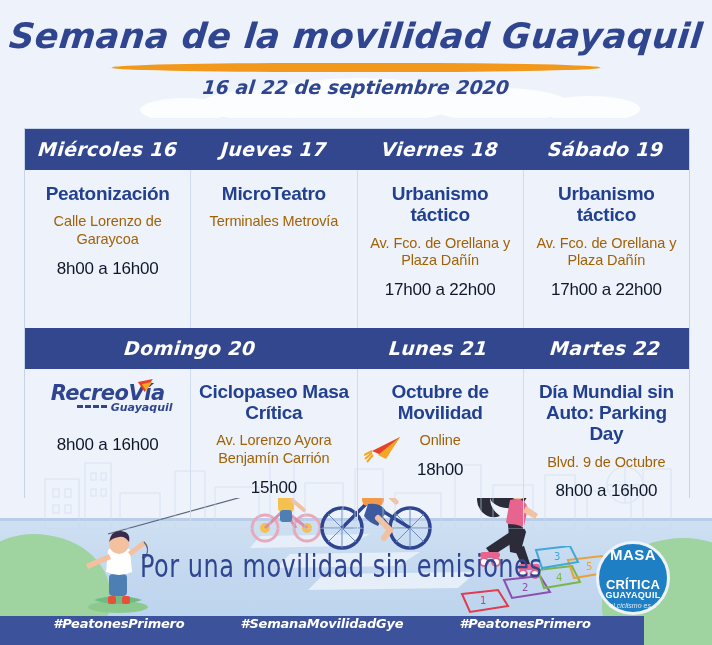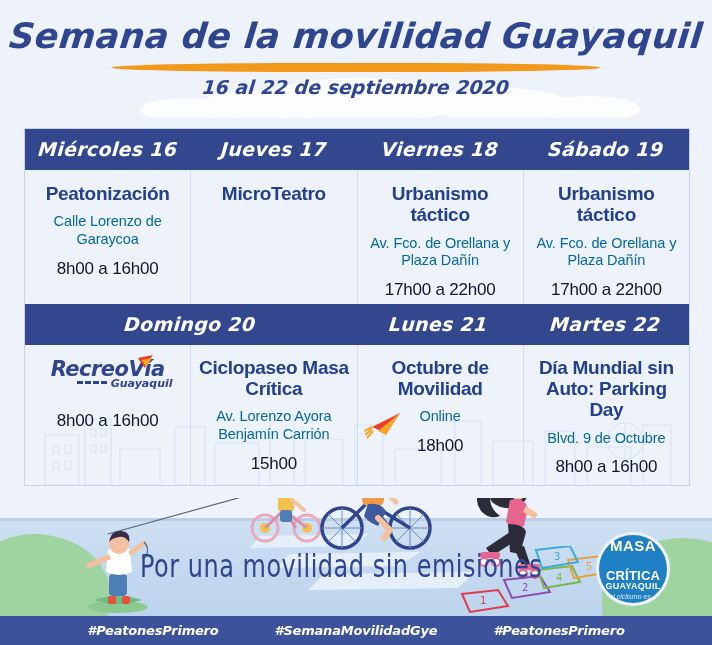--- a/index.html
+++ b/index.html
@@ -60,33 +60,33 @@
     flex:1;text-align:center;color:#ffffff;
     font-family:"DejaVu Sans",sans-serif;
     font-size:19px;font-weight:700;font-style:italic;
     padding:9px 2px 10px;letter-spacing:.3px;
     transform:skewX(-5deg);
   }
   .hdr-cell.wide{flex:2;}
 
   .body-row{display:flex;background:#eef3fb;position:relative;}
   .cell{
-    flex:1;text-align:center;padding:13px 6px 4px;
+    flex:1;text-align:center;padding:13px 6px 28px;
     border-right:1px solid #cfdcef;
     min-height:118px;box-sizing:border-box;
     position:relative;z-index:2;
   }
   .cell:last-child{border-right:none;}
   .cell .ev-title{
     color:#22408f;font-weight:700;font-size:19px;line-height:1.12;
     font-family:"Liberation Sans",sans-serif;
     margin-bottom:9px;letter-spacing:-.3px;
   }
   .cell .ev-place{
-    color:#0369a1;font-size:14.5px;line-height:1.22;font-weight:400;
+    color:#a16207;font-size:14.5px;line-height:1.22;font-weight:400;
     margin-bottom:10px;letter-spacing:-.1px;
   }
   .cell .ev-time{
     color:#0f172a;font-size:17px;font-weight:400;letter-spacing:-.2px;
   }
   .row2 .cell{min-height:140px;padding-top:12px;}
 
   
   .recreo{
     position:relative;height:50px;margin-bottom:4px;
@@ -143,31 +143,31 @@
   }
   .tagline{
     position:absolute;left:140px;top:54px;
     font-family:"DejaVu Sans",sans-serif;
     font-size:24px;font-weight:400;color:#2f4590;
     letter-spacing:.5px;
     transform:scaleY(1.35);
     transform-origin:left center;
   }
   .bottombar{
-    position:absolute;left:0;bottom:0;width:712px;height:29px;background:#3c529b;
-    display:flex;align-items:center;justify-content:center;gap:56px;
+    position:absolute;left:0;bottom:0;width:644px;height:29px;background:#3c529b;
+    display:flex;align-items:flex-start;justify-content:center;gap:56px;
   }
   .hashtag{
     color:#ffffff;font-family:"DejaVu Sans",sans-serif;
     font-size:13px;font-weight:700;font-style:italic;letter-spacing:-.2px;
   }
 
   
   .badge{
-    position:absolute;right:42px;top:34px;width:74px;height:74px;border-radius:50%;
+    position:absolute;right:42px;top:43px;width:74px;height:74px;border-radius:50%;
     background:#1f7fc4;border:3px solid #eef3fb;
     display:flex;flex-direction:column;align-items:center;justify-content:center;
     color:#fff;text-align:center;line-height:1.02;box-sizing:border-box;
   }
   .badge .b1{font-size:15px;font-weight:700;letter-spacing:.4px;}
   .badge .b2{font-size:13px;font-weight:700;letter-spacing:.2px;margin-top:16px;}
   .badge .b3{font-size:9px;font-weight:700;letter-spacing:.3px;}
   .badge .b4{font-size:7px;font-style:italic;opacity:.85;margin-top:2px;}
 </style>
 </head>
@@ -198,20 +198,21 @@
     </div>
 
     <div class="body-row">
       <div class="cell">
         <div class="ev-title">Peatonización</div>
         <div class="ev-place">Calle Lorenzo de Garaycoa</div>
         <div class="ev-time">8h00 a 16h00</div>
       </div>
       <div class="cell">
         <div class="ev-title">MicroTeatro</div>
+        <div class="ev-place">Terminales Metrovía</div>
         <div class="ev-time"></div>
       </div>
       <div class="cell">
         <div class="ev-title">Urbanismo táctico</div>
         <div class="ev-place">Av. Fco. de Orellana y Plaza Dañín</div>
         <div class="ev-time">17h00 a 22h00</div>
       </div>
       <div class="cell">
         <div class="ev-title">Urbanismo táctico</div>
         <div class="ev-place">Av. Fco. de Orellana y Plaza Dañín</div>

